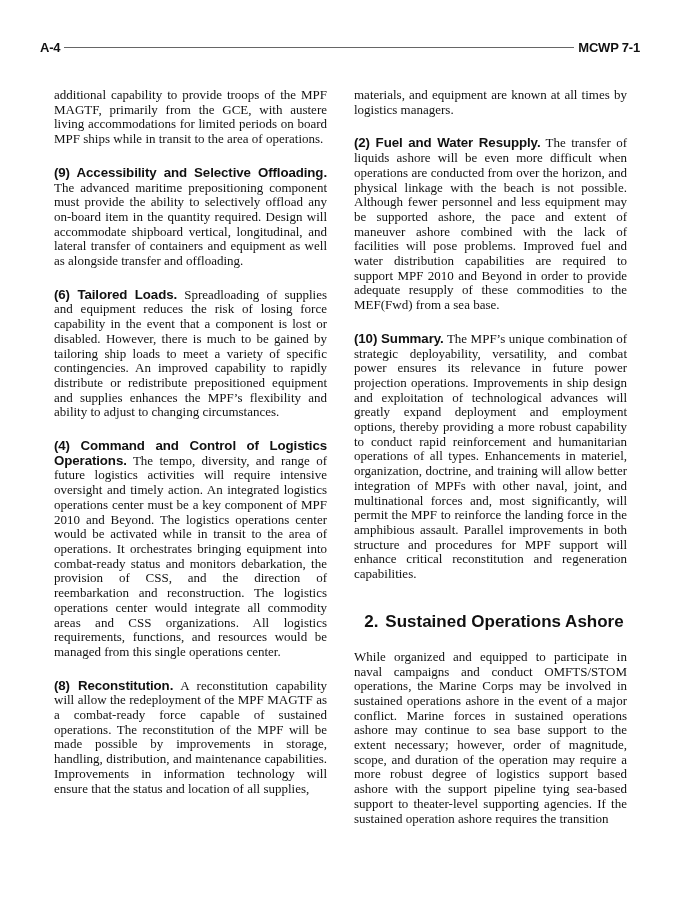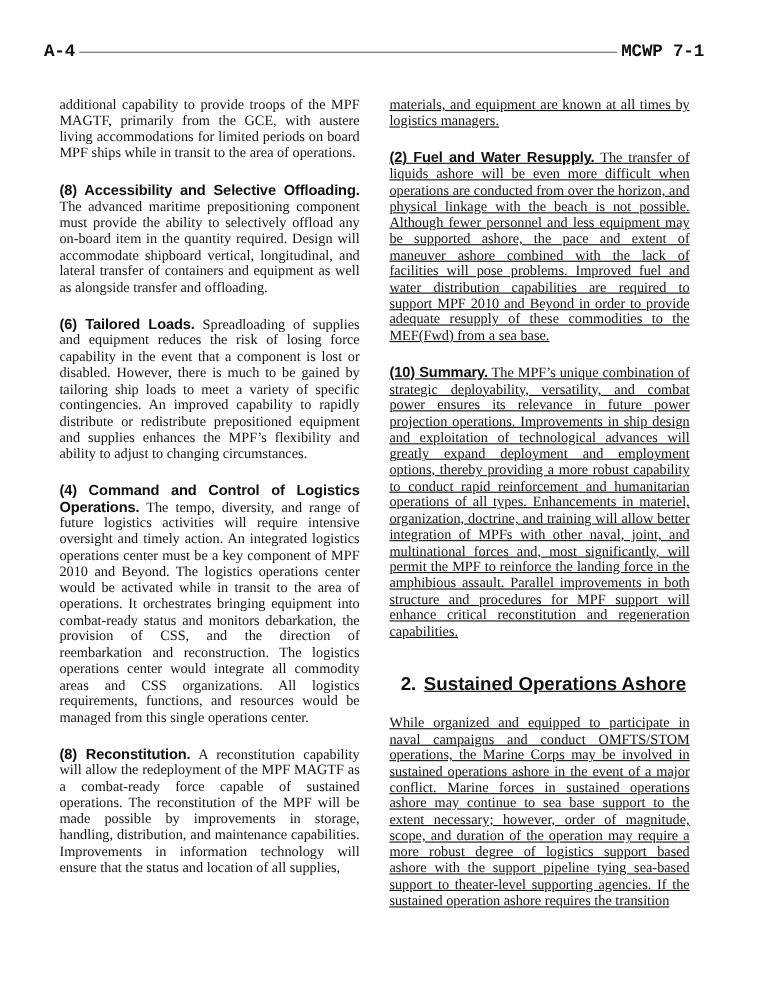--- a/index.html
+++ b/index.html
@@ -1,41 +1,41 @@
 <!DOCTYPE html>
 <html><head>
 <meta charset="utf-8">
 <style>
   html, body { margin: 0; padding: 0; background: #ffffff; }
   body { width: 695px; height: 899px; position: relative; overflow: hidden; color: #111; }
   .header { position: absolute; top: 40px; left: 40px; width: 600px; height: 14px; display: flex; align-items: center; }
-  .hdr-text { font-family: Liberation Mono, monospace; font-weight: bold; font-size: 16px; color: #111; letter-spacing: -0.2px; white-space: nowrap; }
+  .hdr-text { font-family: Liberation Sans, sans-serif; font-weight: bold; font-size: 13px; color: #111; letter-spacing: -0.2px; white-space: nowrap; }
   .hdr-rule { flex: 1; height: 1px; background: #666; margin: 0 4px; }
   .col { position: absolute; top: 88px; width: 273px; font-family: "Liberation Serif", serif; font-size: 13px; line-height: 14.7px; text-align: justify; }
   .col.left { left: 54px; }
-  .col.right { left: 354px; text-decoration: underline; }
+  .col.right { left: 354px; }
   p { margin: 0 0 19px 0; }
   .rh { font-family: "Liberation Sans", sans-serif; font-weight: bold; font-size: 13.3px; letter-spacing: -0.1px; }
   .sec-title { font-family: "Liberation Sans", sans-serif; font-weight: bold; font-size: 17px; margin: 14px 0 18px 0; line-height: 20px; text-align: center; }
   .sec-num { display: inline-block; width: 28px; }
 </style>
 </head>
 <body>
 
 <div class="header">
   <span class="hdr-text">A-4</span>
   <span class="hdr-rule"></span>
   <span class="hdr-text">MCWP 7-1</span>
 </div>
 
 <div class="col left">
   <p>additional capability to provide troops of the MPF MAGTF, primarily from the GCE, with austere living accommodations for limited periods on board MPF ships while in transit to the area of operations.</p>
 
   <p>
-    <span class="rh">(8) Accessibility and Selective Offloading.</span>
+    <span class="rh">(9) Accessibility and Selective Offloading.</span>
     <span>The advanced maritime prepositioning component must provide the ability to selectively offload any on-board item in the quantity required. Design will accommodate shipboard vertical, longitudinal, and lateral transfer of containers and equipment as well as alongside transfer and offloading.</span>
   </p>
 
   <p>
     <span class="rh">(6) Tailored Loads.</span>
     <span>Spreadloading of supplies and equipment reduces the risk of losing force capability in the event that a component is lost or disabled. However, there is much to be gained by tailoring ship loads to meet a variety of specific contingencies. An improved capability to rapidly distribute or redistribute prepositioned equipment and supplies enhances the MPF’s flexibility and ability to adjust to changing circumstances.</span>
   </p>
 
   <p>
     <span class="rh">(4) Command and Control of Logistics Operations.</span>

